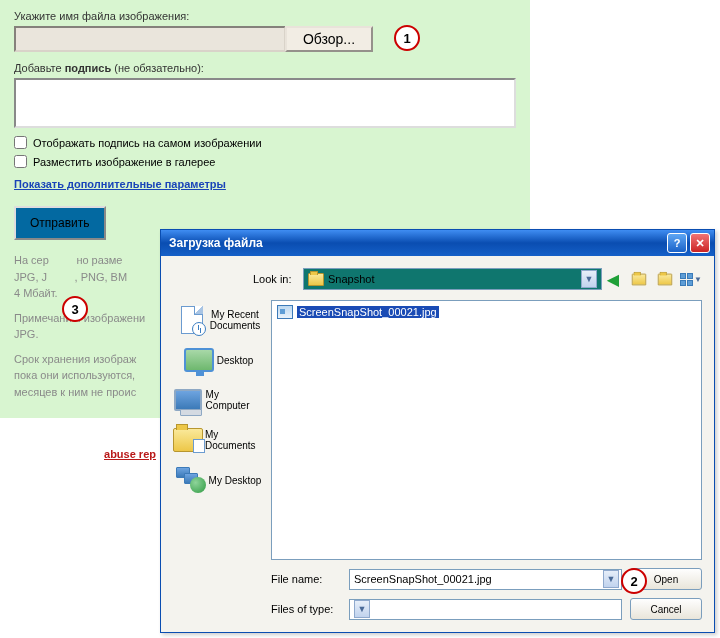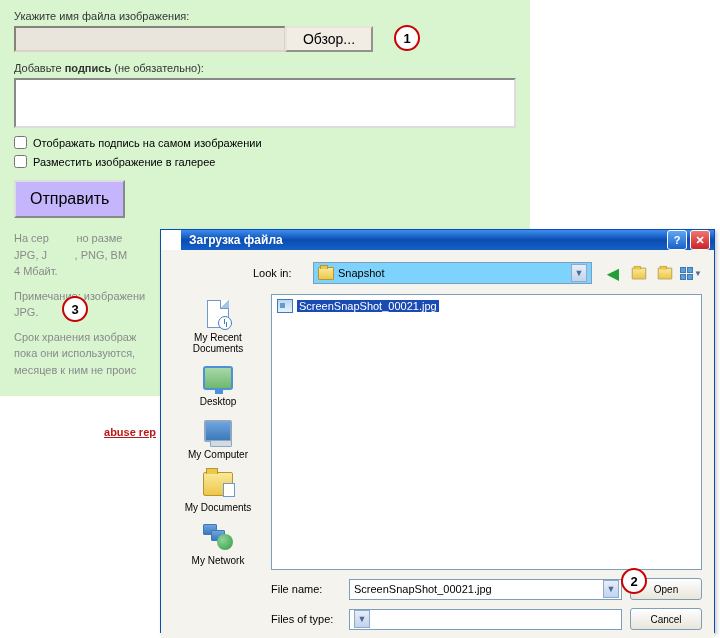--- a/index.html
+++ b/index.html
@@ -8,54 +8,54 @@
 .upload-panel { background: #d8f5d0; padding: 10px 14px; width: 530px; }
 .field-label { color: #333; margin-bottom: 4px; }
 .field-label b { font-weight: bold; }
 .field-row { display: flex; align-items: stretch; margin-bottom: 10px; position: relative; }
 .file-input-text { flex: 0 0 272px; height: 26px; border: 2px inset #d9d3c9; background: #eae5dc; }
 .browse-btn { width: 88px; height: 26px; border: 2px outset #e9e3da; background: #f2ede4; font-family: Arial; font-size: 14px; cursor: pointer; margin-left: -1px; }
 .caption-area { width: 100%; height: 50px; border: 2px inset #ddd; background: #fff; resize: none; }
 .checkbox-row { margin: 6px 0; display: flex; align-items: center; gap: 6px; }
 .checkbox-row input { width: 13px; height: 13px; }
 .params-link { color: #1944b8; text-decoration: underline; font-weight: bold; display: block; margin: 10px 0; }
-.submit-btn { padding: 8px 14px; border: 2px outset #ddd; background: #c4b5fd; font-size: 16px; font-family: Arial; cursor: pointer; margin: 6px 0 12px; }
+.submit-btn { padding: 8px 14px; border: 2px outset #ddd; background: #0369a1; font-size: 12px; font-family: Arial; cursor: pointer; margin: 6px 0 12px; }
 .note-text { color: #8a8a8a; font-size: 11px; line-height: 1.5; margin-bottom: 8px; }
 .note-text b { font-weight: normal; }
 
 .abuse-link { color: #b91818; text-decoration: underline; font-weight: bold; display: block; text-align: center; width: 260px; margin-top: 30px; }
 
 .badge { position: absolute; width: 26px; height: 26px; border: 2px solid #cc0000; border-radius: 50%; background: #fff; display: flex; align-items: center; justify-content: center; font-weight: bold; font-size: 13px; color: #000; z-index: 50; }
 
 
 .dialog { position: absolute; left: 160px; top: 229px; width: 555px; height: 404px; border: 1px solid #0a4db1; background: #fff; display: flex; flex-direction: column; box-shadow: 2px 2px 4px rgba(0,0,0,0.2); }
-.titlebar { height: 26px; background: linear-gradient(to bottom, #3f8df2 0%, #0a4db1 50%, #1560c8 100%); color: #fff; display: flex; align-items: center; padding: 0 4px 0 8px; font-size: 12px; margin-left: 20px; }
+.titlebar { height: 26px; background: linear-gradient(to bottom, #3f8df2 0%, #0a4db1 50%, #1560c8 100%); color: #fff; display: flex; align-items: center; padding: 0 4px 0 8px; font-size: 12px; }
 .titlebar-text { flex: 1; font-weight: bold; }
 .titlebar-btn { width: 20px; height: 20px; border: 1px solid #fff; border-radius: 3px; background: linear-gradient(to bottom, #f07474, #cc2424); color: #fff; display: flex; align-items: center; justify-content: center; font-weight: bold; font-size: 11px; cursor: pointer; margin-left: 3px; }
 .titlebar-help { background: linear-gradient(to bottom, #5ea6f4, #1a62c8); }
 
 .dialog-body { flex: 1; background: #f4f3ee; display: flex; flex-direction: column; padding: 12px; gap: 4px; }
 
-.lookin-row { display: flex; align-items: center; gap: 10px; padding-left: 80px; margin-bottom: 6px; }
+.lookin-row { display: flex; align-items: center; gap: 0; padding-left: 80px; margin-bottom: 6px; }
 .lookin-label { width: 50px; }
-.lookin-select { flex: 1; height: 22px; border: 1px solid #7b9ebd; background: #7dd3fc; display: flex; align-items: center; padding: 0 4px; gap: 4px; cursor: pointer; }
+.lookin-select { flex: 1; height: 22px; border: 1px solid #7b9ebd; background: #0f766e; display: flex; align-items: center; padding: 0 4px; gap: 4px; cursor: pointer; }
 .lookin-select .sel-text { flex: 1; }
 .dd-arrow { width: 16px; height: 18px; background: linear-gradient(#e6eef9,#c1d3ee); border: 1px solid #8fa9cd; display: flex; align-items: center; justify-content: center; font-size: 9px; color: #4a6a98; }
 .folder-ico { width: 16px; height: 13px; background: linear-gradient(#fae99b,#edc748); border-radius: 1px 1px 0 0; border: 1px solid #b7962f; position: relative; }
 .folder-ico:before { content:''; position:absolute; top:-3px; left:1px; width:6px; height:3px; background:#edc748; border:1px solid #b7962f; border-bottom:none; border-radius:1px 1px 0 0; }
 
 .nav-icons { display: flex; gap: 4px; }
 .nav-ico { width: 22px; height: 22px; display: flex; align-items: center; justify-content: center; cursor: pointer; border-radius: 3px; }
 .ico-back { color: #1fa038; font-size: 16px; }
 .ico-grid { display: grid; grid-template-columns: repeat(2,6px); grid-template-rows: repeat(2,6px); gap: 1px; }
 .ico-grid div { background: #5e9dd6; border: 1px solid #3a7ab8; }
 
 .content-row { flex: 1; display: flex; gap: 8px; }
 .places-bar { width: 90px; background: #f4f3ee; display: flex; flex-direction: column; align-items: center; padding: 4px 0; gap: 8px; }
-.place-item { display: flex; flex-direction: column; align-items: center; gap: 2px; cursor: pointer; font-size: 10px; }
+.place-item { display: flex; flex-direction: row; align-items: center; gap: 2px; cursor: pointer; font-size: 10px; }
 .place-icon { width: 32px; height: 32px; display: flex; align-items: center; justify-content: center; }
 .doc-shape { width: 22px; height: 28px; background: #fff; border: 1px solid #6b9bd0; position: relative; }
 .doc-shape:before { content:''; position:absolute; right:-1px; top:-1px; width:8px; height:8px; background:linear-gradient(135deg,#fff 50%,#a8c4e4 50%); border-left:1px solid #6b9bd0; border-bottom:1px solid #6b9bd0; }
 .clock-ov { position:absolute; right:-4px; bottom:-3px; width:14px; height:14px; border-radius:50%; background:#fff; border:1px solid #3c7ec2; }
 .clock-ov:after { content:''; position:absolute; left:5px; top:2px; width:1px; height:5px; background:#3c7ec2; box-shadow: 2px 3px 0 0 #3c7ec2; }
 .desktop-shape { width: 30px; height: 24px; border: 2px solid #4e91d6; border-radius: 3px; background: linear-gradient(#a8d8a8,#6eb86e); position:relative; }
 .desktop-shape:after { content:''; position:absolute; bottom:-6px; left:10px; width:8px; height:4px; background:#4e91d6; }
 .folder-big { width: 30px; height: 24px; background: linear-gradient(#fae99b,#edc748); border-radius: 2px; border: 1px solid #b7962f; position:relative; }
 .folder-big:before { content:''; position:absolute; top:-5px; left:2px; width:10px; height:5px; background:#edc748; border:1px solid #b7962f; border-bottom:none; }
 .doc-ov { position:absolute; right:-3px; bottom:-2px; width:12px; height:14px; background:#fff; border:1px solid #6b9bd0; }
@@ -94,20 +94,21 @@
 
   <div class="checkbox-row">
     <input type="checkbox" style="">
     <span>Отображать подпись на самом изображении</span>
   </div>
   <div class="checkbox-row">
     <input type="checkbox" style="">
     <span>Разместить изображение в галерее</span>
   </div>
 
+  <a href="#" class="params-link">Показать дополнительные параметры</a>
 
   <button class="submit-btn">Отправить</button>
 
   <div class="note-text">
     <span>На сер</span>&nbsp;&nbsp;&nbsp;&nbsp;&nbsp;&nbsp;&nbsp;&nbsp;&nbsp;<span>но разме</span><br>
     <b>JPG, J</b>&nbsp;&nbsp;&nbsp;&nbsp;&nbsp;&nbsp;&nbsp;&nbsp;&nbsp;<b>, PNG, BM</b><br>
     <b>4 Мбайт</b>.
   </div>
   <div class="note-text">
     <span>Примечание: изображени</span><br><b>JPG</b>.
@@ -191,21 +192,21 @@
           <span>My Documents</span>
         </div>
         <div class="place-item">
           <div class="place-icon">
               <div class="network-shape">
                 <div class="net-mon" style="left:0;top:0"></div>
                 <div class="net-mon" style="left:8px;top:6px"></div>
                 <div class="net-globe"></div>
               </div>
             </div>
-          <span>My Network</span>
+          <span>My Desktop</span>
         </div>
       </div>
 
       <div class="file-list">
         <div class="file-item selected">
           <div class="img-ico"></div>
           <span class="filename">ScreenSnapShot_00021.jpg</span>
         </div>
       </div>
     </div>

